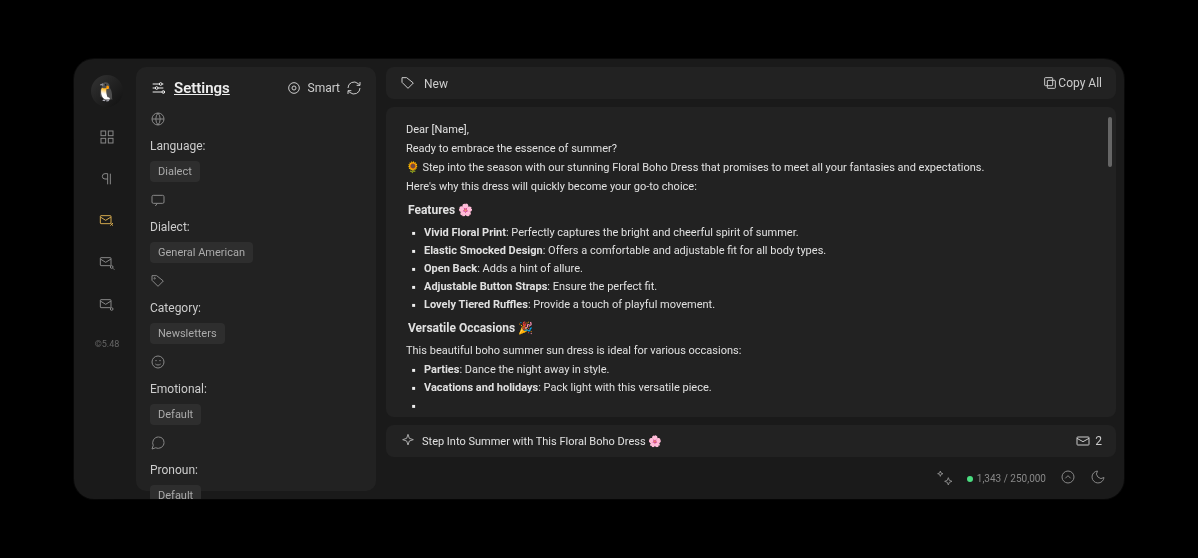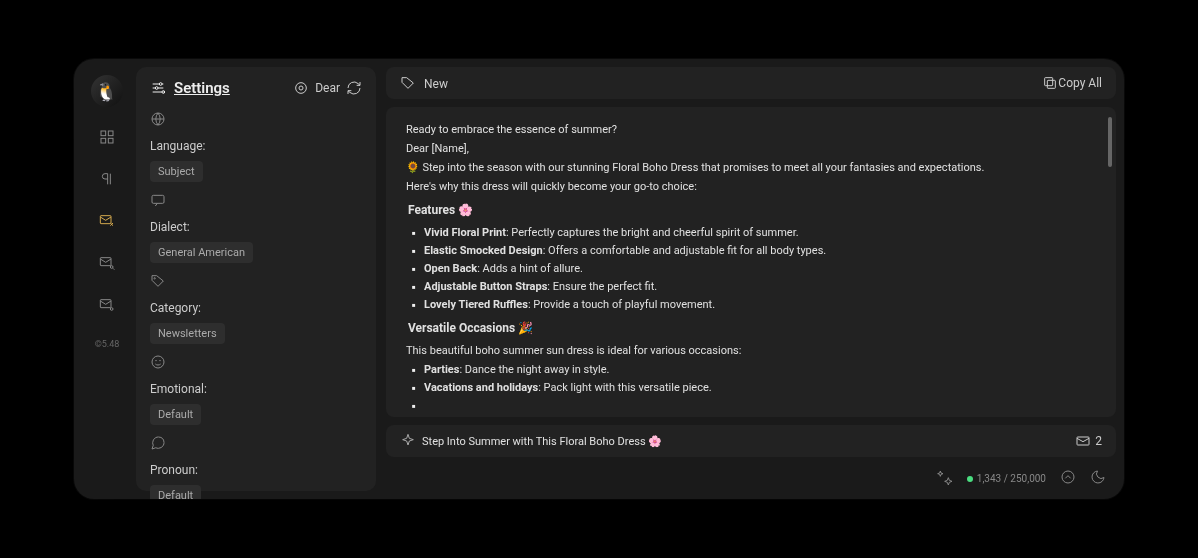--- a/index.html
+++ b/index.html
@@ -98,34 +98,34 @@
             <circle cx="10" cy="12" r="2"></circle>
             <circle cx="20" cy="18" r="2"></circle>
           </svg>
         <span>Settings</span>
       </div>
       <div class="smart-toggle">
         <svg viewBox="0 0 24 24">
             <circle cx="12" cy="12" r="8"></circle>
             <circle cx="12" cy="12" r="3"></circle>
           </svg>
-        <span>Dear</span>
+        <span>Smart</span>
         <svg viewBox="0 0 24 24">
             <path d="M3 12a9 9 0 0 1 15-6.7L21 8M21 3v5h-5M21 12a9 9 0 0 1-15 6.7L3 16M3 21v-5h5"></path>
           </svg>
       </div>
     </div>
 
     <div class="setting-row">
       <span class="setting-icon"><svg viewBox="0 0 24 24">
             <circle cx="12" cy="12" r="9"></circle>
             <path d="M3 12h18M12 3a14 14 0 0 1 0 18M12 3a14 14 0 0 0 0 18"></path>
           </svg></span>
       <span class="setting-label">Language:</span>
-      <div class="setting-value">Subject</div>
+      <div class="setting-value">Dialect</div>
     </div>
 
     <div class="setting-row">
       <span class="setting-icon"><svg viewBox="0 0 24 24">
             <rect x="3" y="5" width="18" height="12" rx="2"></rect>
             <path d="M8 21l3-4"></path>
           </svg></span>
       <span class="setting-label">Dialect:</span>
       <div class="setting-value">General American</div>
     </div>
@@ -202,22 +202,22 @@
         <svg viewBox="0 0 24 24">
             <rect x="8" y="8" width="12" height="12" rx="1"></rect>
             <rect x="4" y="4" width="12" height="12" rx="1"></rect>
           </svg>
         <span>Copy All</span>
       </div>
     </div>
 
     <div class="content-scroll">
       <div class="scrollbar-fake"></div>
+      <div class="email-line">Dear [Name],</div>
       <div class="email-line">Ready to embrace the essence of summer?</div>
-      <div class="email-line">Dear [Name],</div>
       <div class="email-line">🌻 Step into the season with our stunning Floral Boho Dress that promises to meet all your fantasies and expectations.</div>
       <div class="email-line">Here's why this dress will quickly become your go-to choice:</div>
       <div class="feat-heading">Features 🌸</div>
       <ul class="feat" id="features-list">
           <li><span class="bold">Vivid Floral Print</span><span>: Perfectly captures the bright and cheerful spirit of summer.</span></li>
           <li><span class="bold">Elastic Smocked Design</span><span>: Offers a comfortable and adjustable fit for all body types.</span></li>
           <li><span class="bold">Open Back</span><span>: Adds a hint of allure.</span></li>
           <li><span class="bold">Adjustable Button Straps</span><span>: Ensure the perfect fit.</span></li>
           <li><span class="bold">Lovely Tiered Ruffles</span><span>: Provide a touch of playful movement.</span></li>
         </ul>

